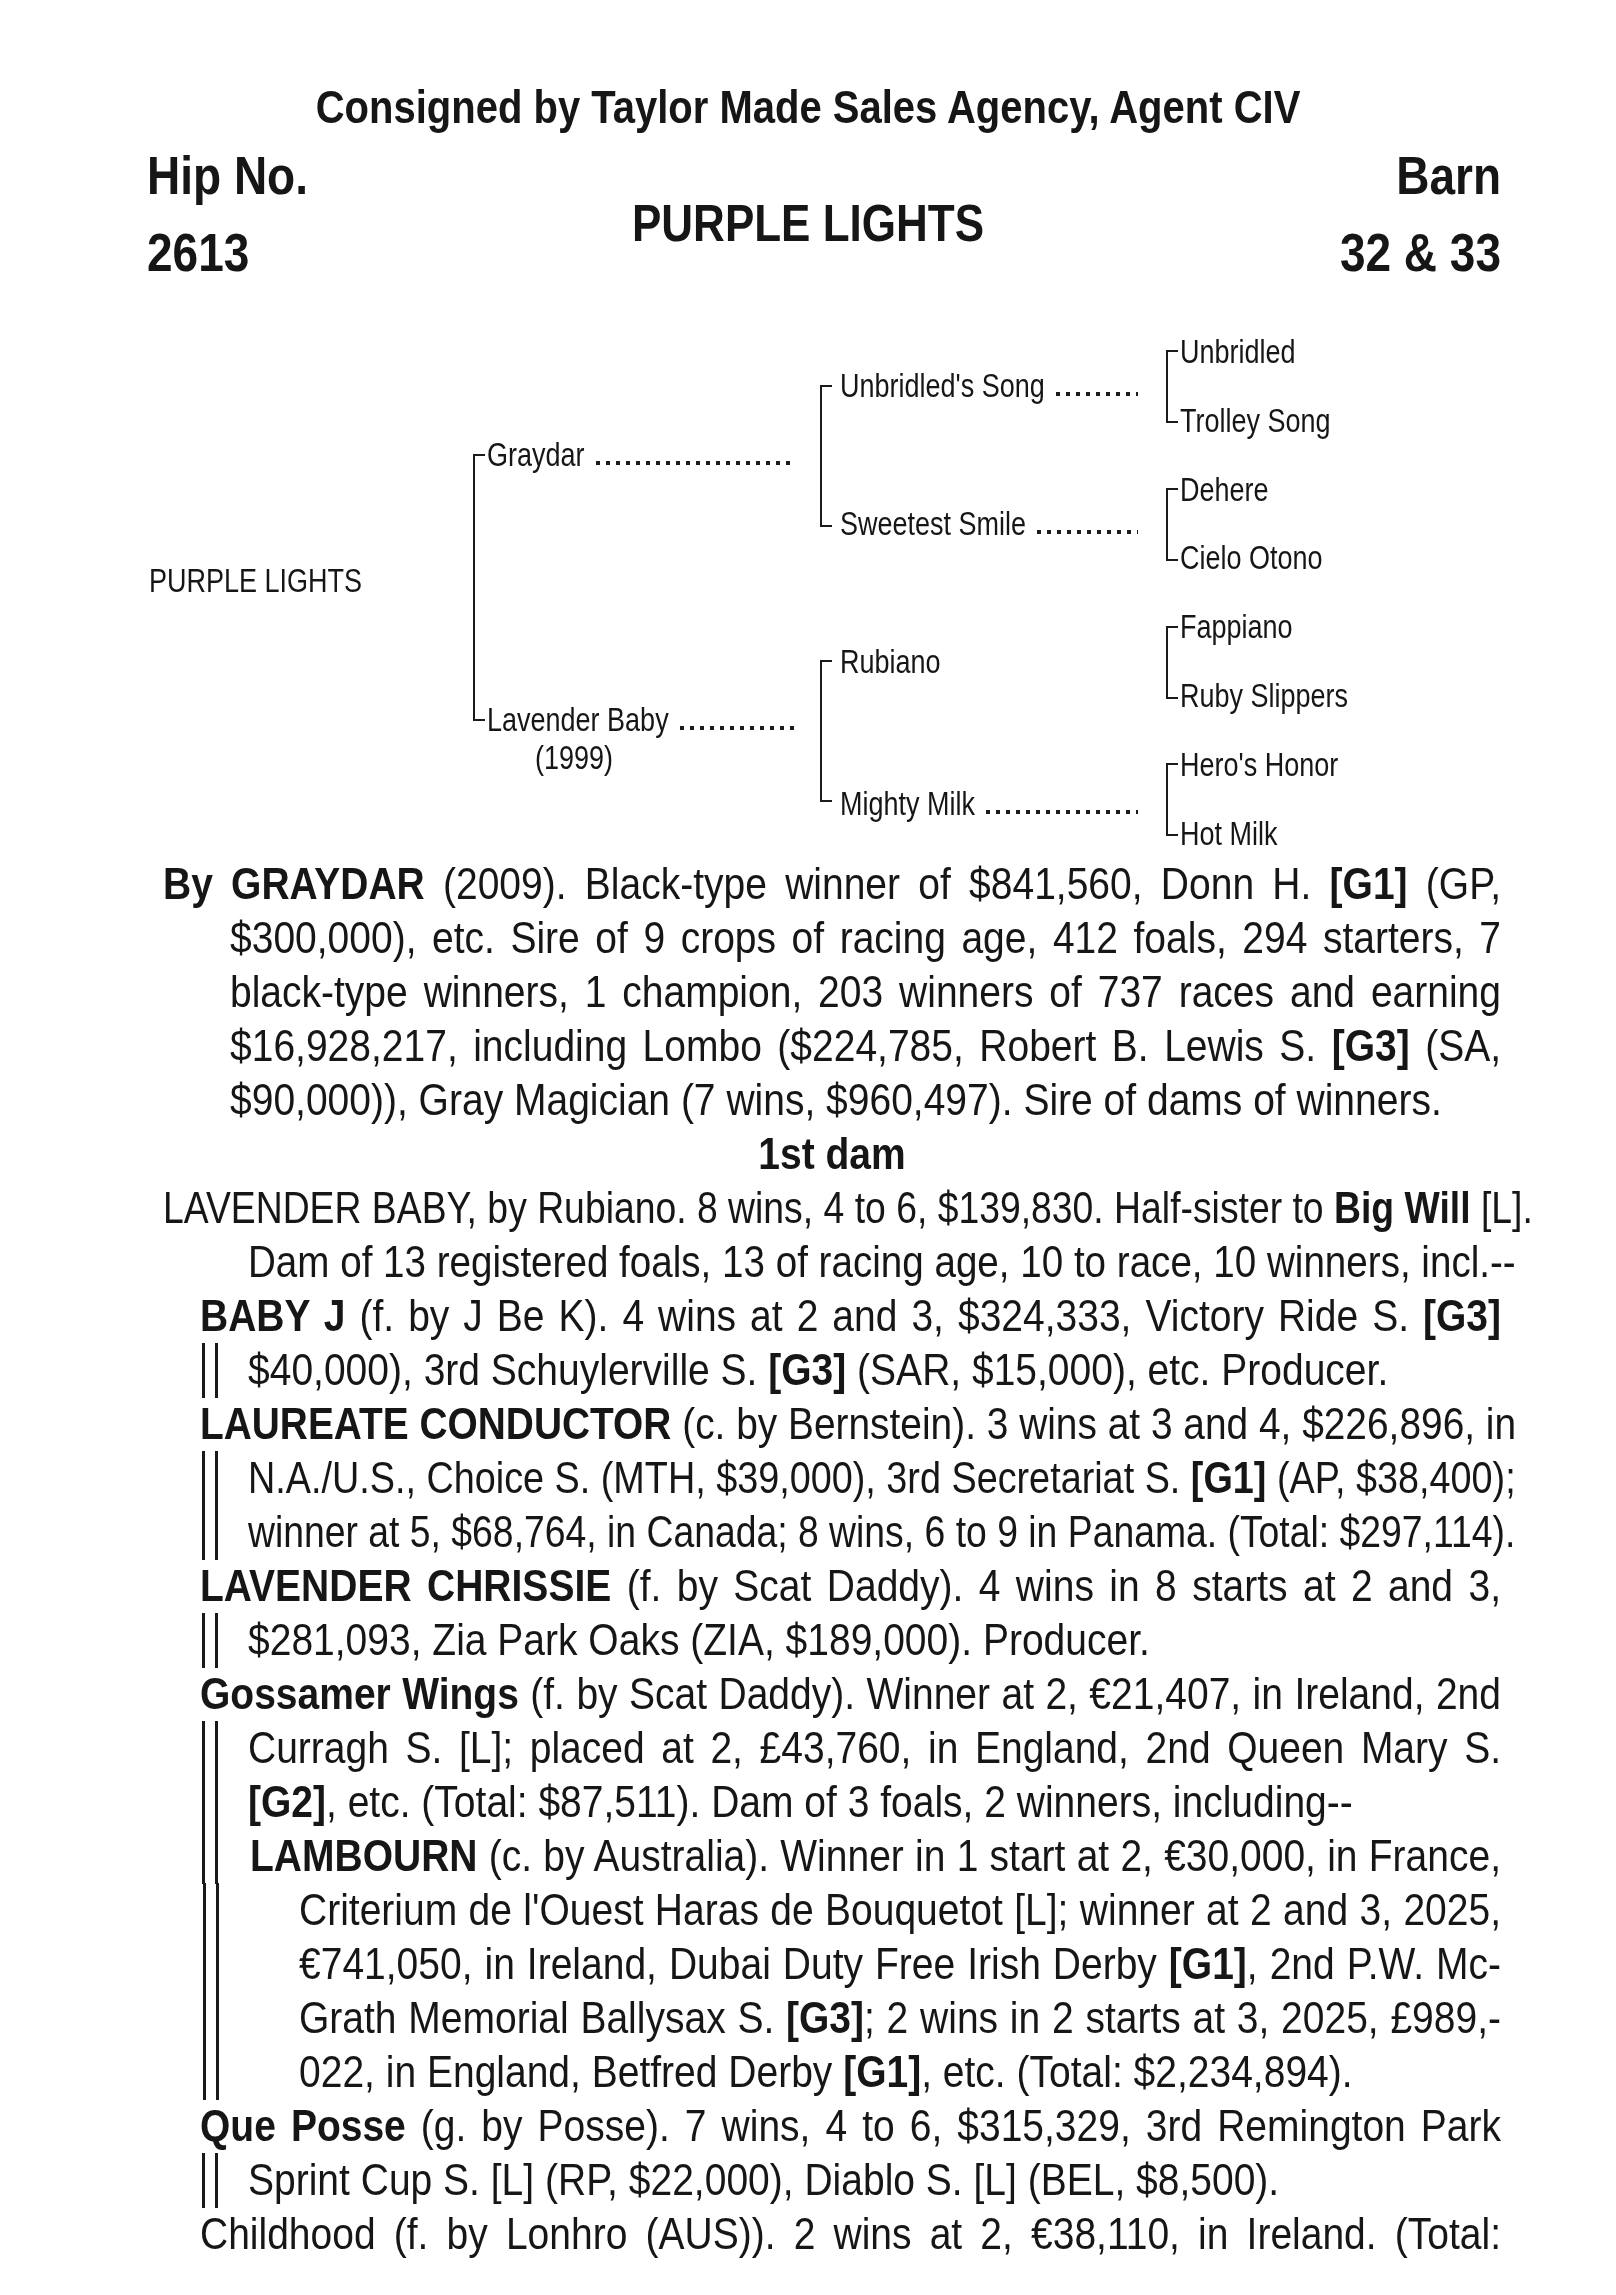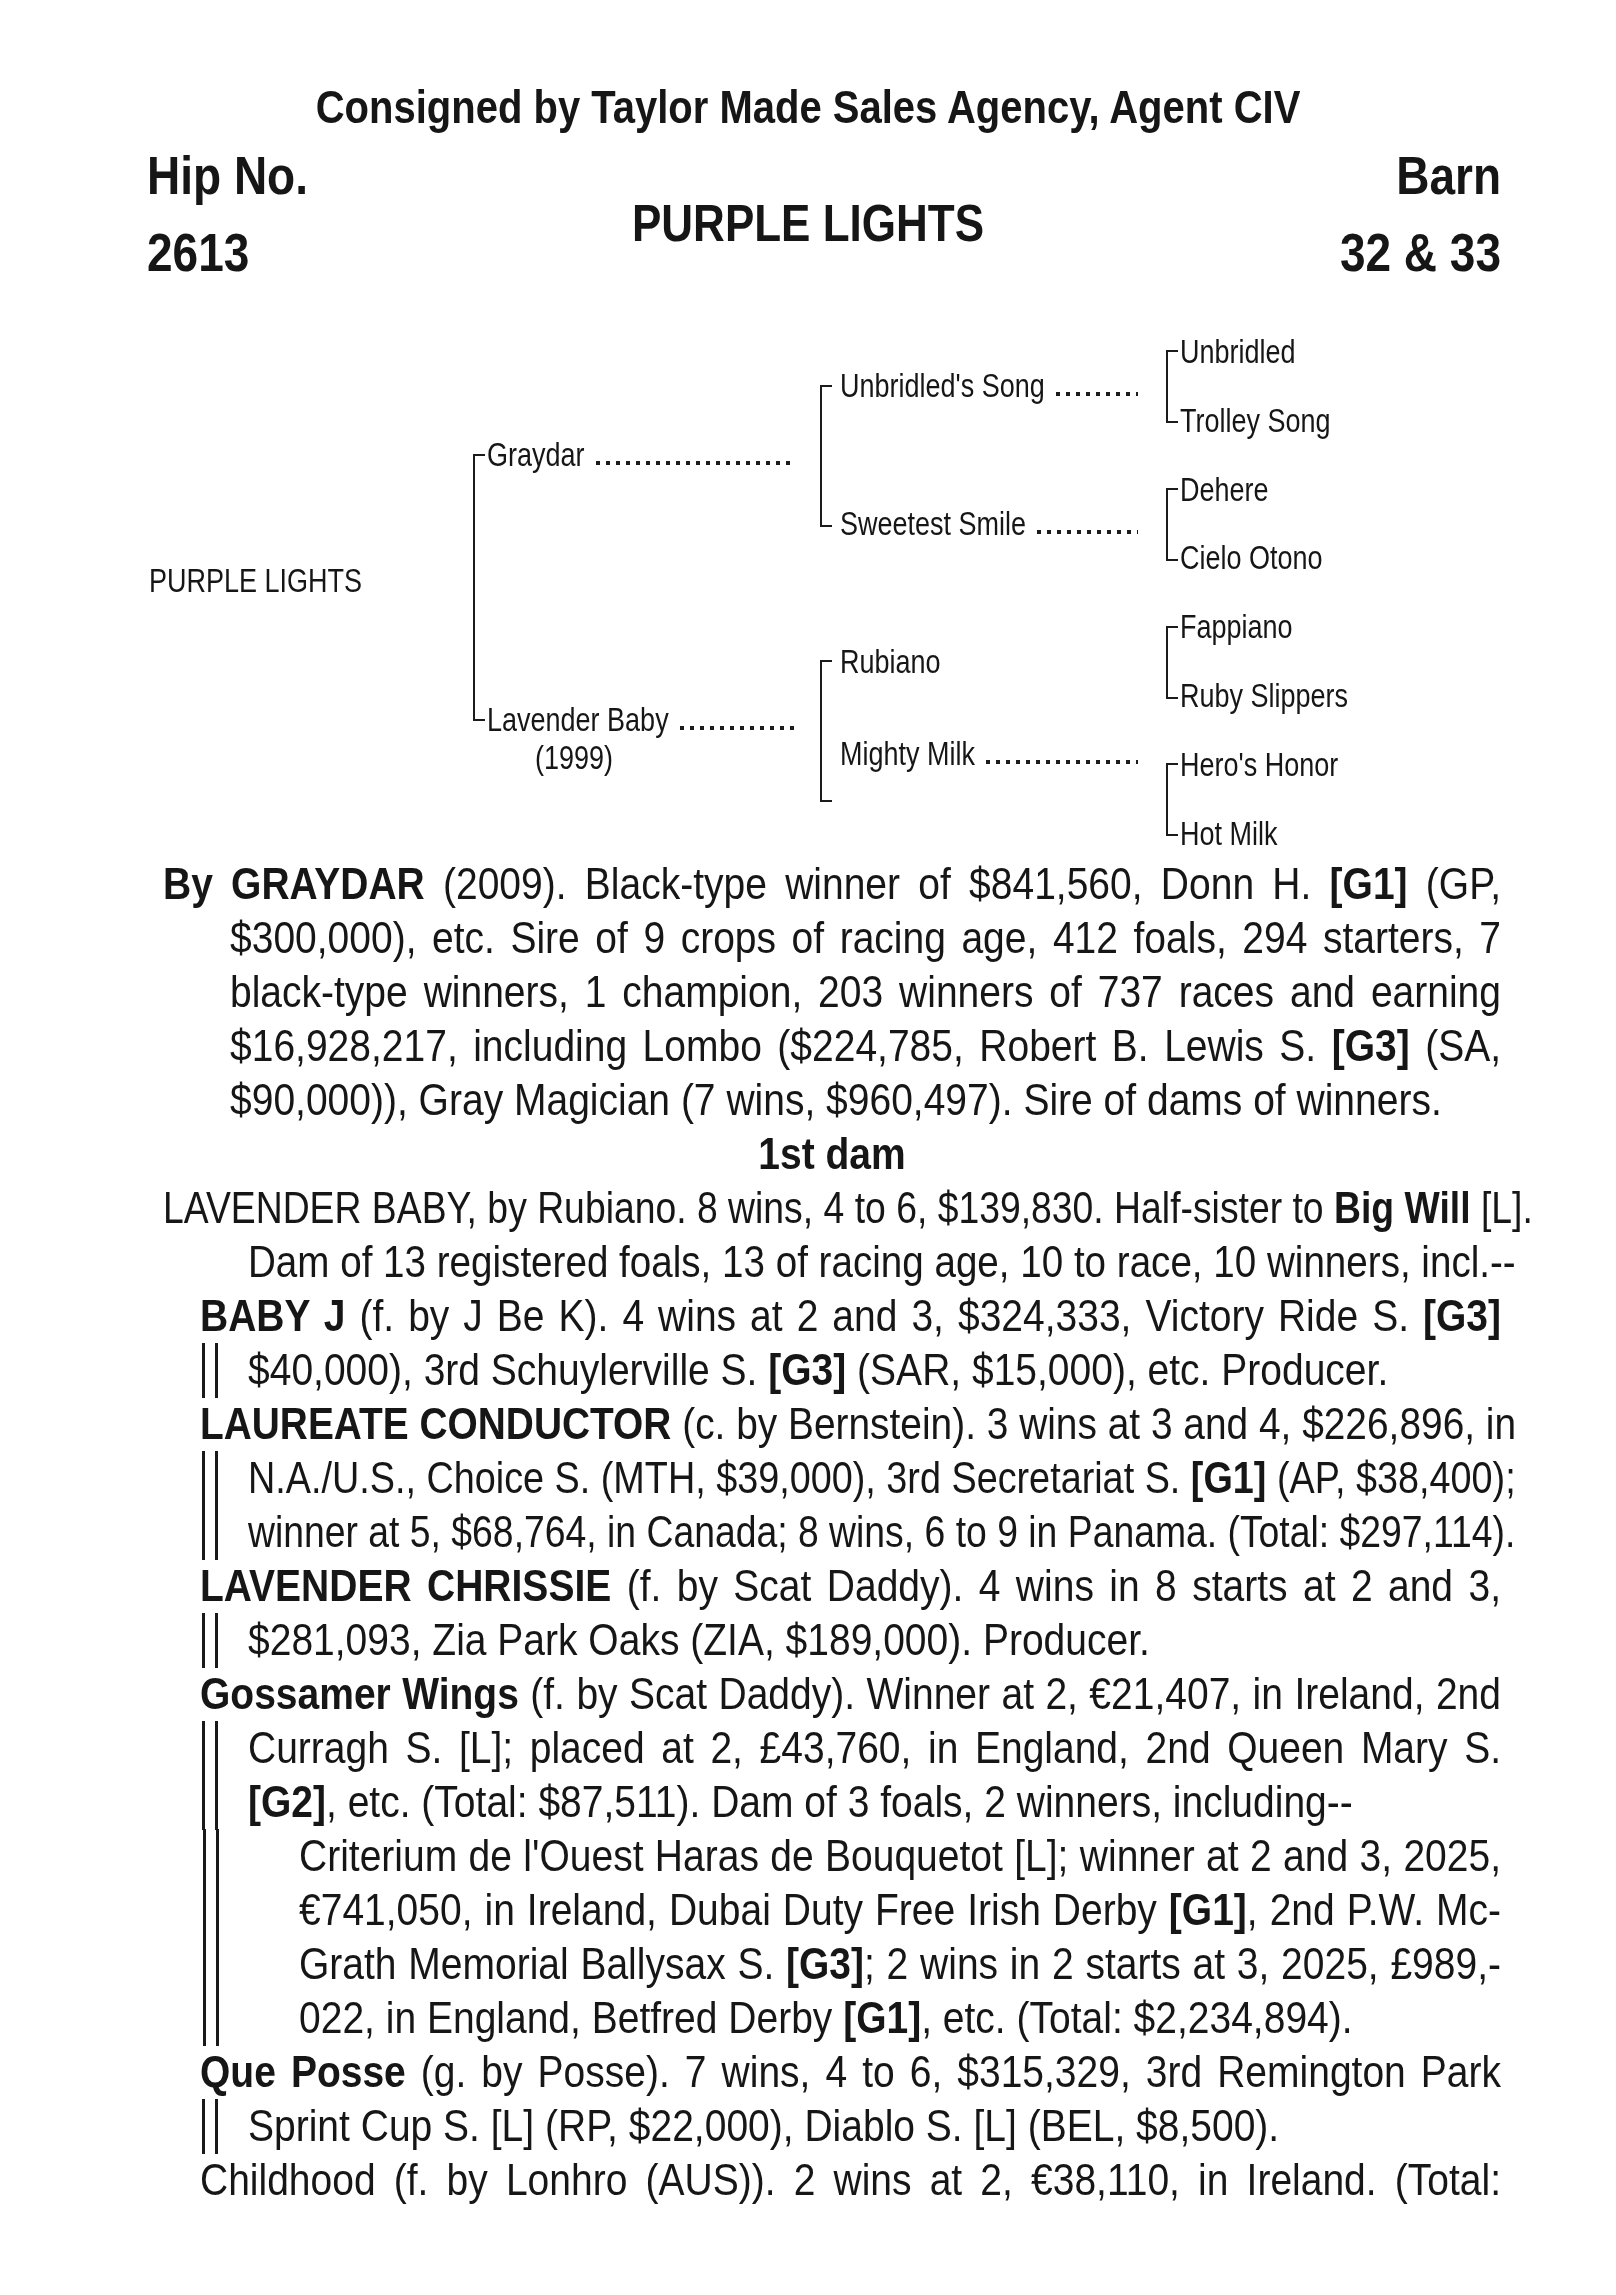--- a/index.html
+++ b/index.html
@@ -86,21 +86,21 @@
     <span class="lead"></span>
   </div>
   <div class="prow" style="left:840px;top:510px;width:303px;">
     <span class="sy2">Sweetest Smile</span>
     <span class="lead"></span>
   </div>
   <div class="prow" style="left:840px;top:648px;width:303px;flex-direction:column;">
     <span class="sy2">Rubiano</span>
     <span class="lead"></span>
   </div>
-  <div class="prow" style="left:840px;top:740px;width:303px;align-items:flex-end;">
+  <div class="prow" style="left:840px;top:790px;width:303px;align-items:flex-end;">
     <span class="sy2">Mighty Milk</span>
     <span class="lead"></span>
   </div>
 
   <div class="prow" style="left:1180px;top:338px;">
       <span class="sy2">Unbridled</span>
     </div>
   <div class="prow" style="left:1180px;top:407px;">
       <span class="sy2">Trolley Song</span>
     </div>
@@ -171,20 +171,23 @@
       </div>
       <div class="bl i-name j">
         <span class="in" style="transform: scale(1, 1.16);"><span class="bold">Gossamer Wings</span><span> (f. by Scat Daddy). Winner at 2, €21,407, in Ireland, 2nd</span></span>
       </div>
       <div class="bl i-cont j bars b-a">
         <span class="in" style="transform: scale(1, 1.16);"><span>Curragh S. [L]; placed at 2, £43,760, in England, 2nd Queen Mary S.</span></span>
       </div>
       <div class="bl i-cont bars b-a">
         <span class="in" style="transform: scale(1, 1.16);"><span class="bold">[G2]</span><span>, etc. (Total: $87,511). Dam of 3 foals, 2 winners, including--</span></span>
       </div>
+      <div class="bl i-sub j bars b-b">
+        <span class="in" style="transform: scale(1, 1.16);"><span class="bold">LAMBOURN</span><span> (c. by Australia). Winner in 1 start at 2, €30,000, in France,</span></span>
+      </div>
       <div class="bl i-subcont j bars b-c">
         <span class="in" style="transform: scale(1, 1.16);"><span>Criterium de l'Ouest Haras de Bouquetot [L]; winner at 2 and 3, 2025,</span></span>
       </div>
       <div class="bl i-subcont j bars b-c">
         <span class="in" style="transform: scale(1, 1.16);"><span>€741,050, in Ireland, Dubai Duty Free Irish Derby </span><span class="bold">[G1]</span><span>, 2nd P.W. Mc-</span></span>
       </div>
       <div class="bl i-subcont j bars b-c">
         <span class="in" style="transform: scale(1, 1.16);"><span>Grath Memorial Ballysax S. </span><span class="bold">[G3]</span><span>; 2 wins in 2 starts at 3, 2025, £989,-</span></span>
       </div>
       <div class="bl i-subcont bars b-c">

